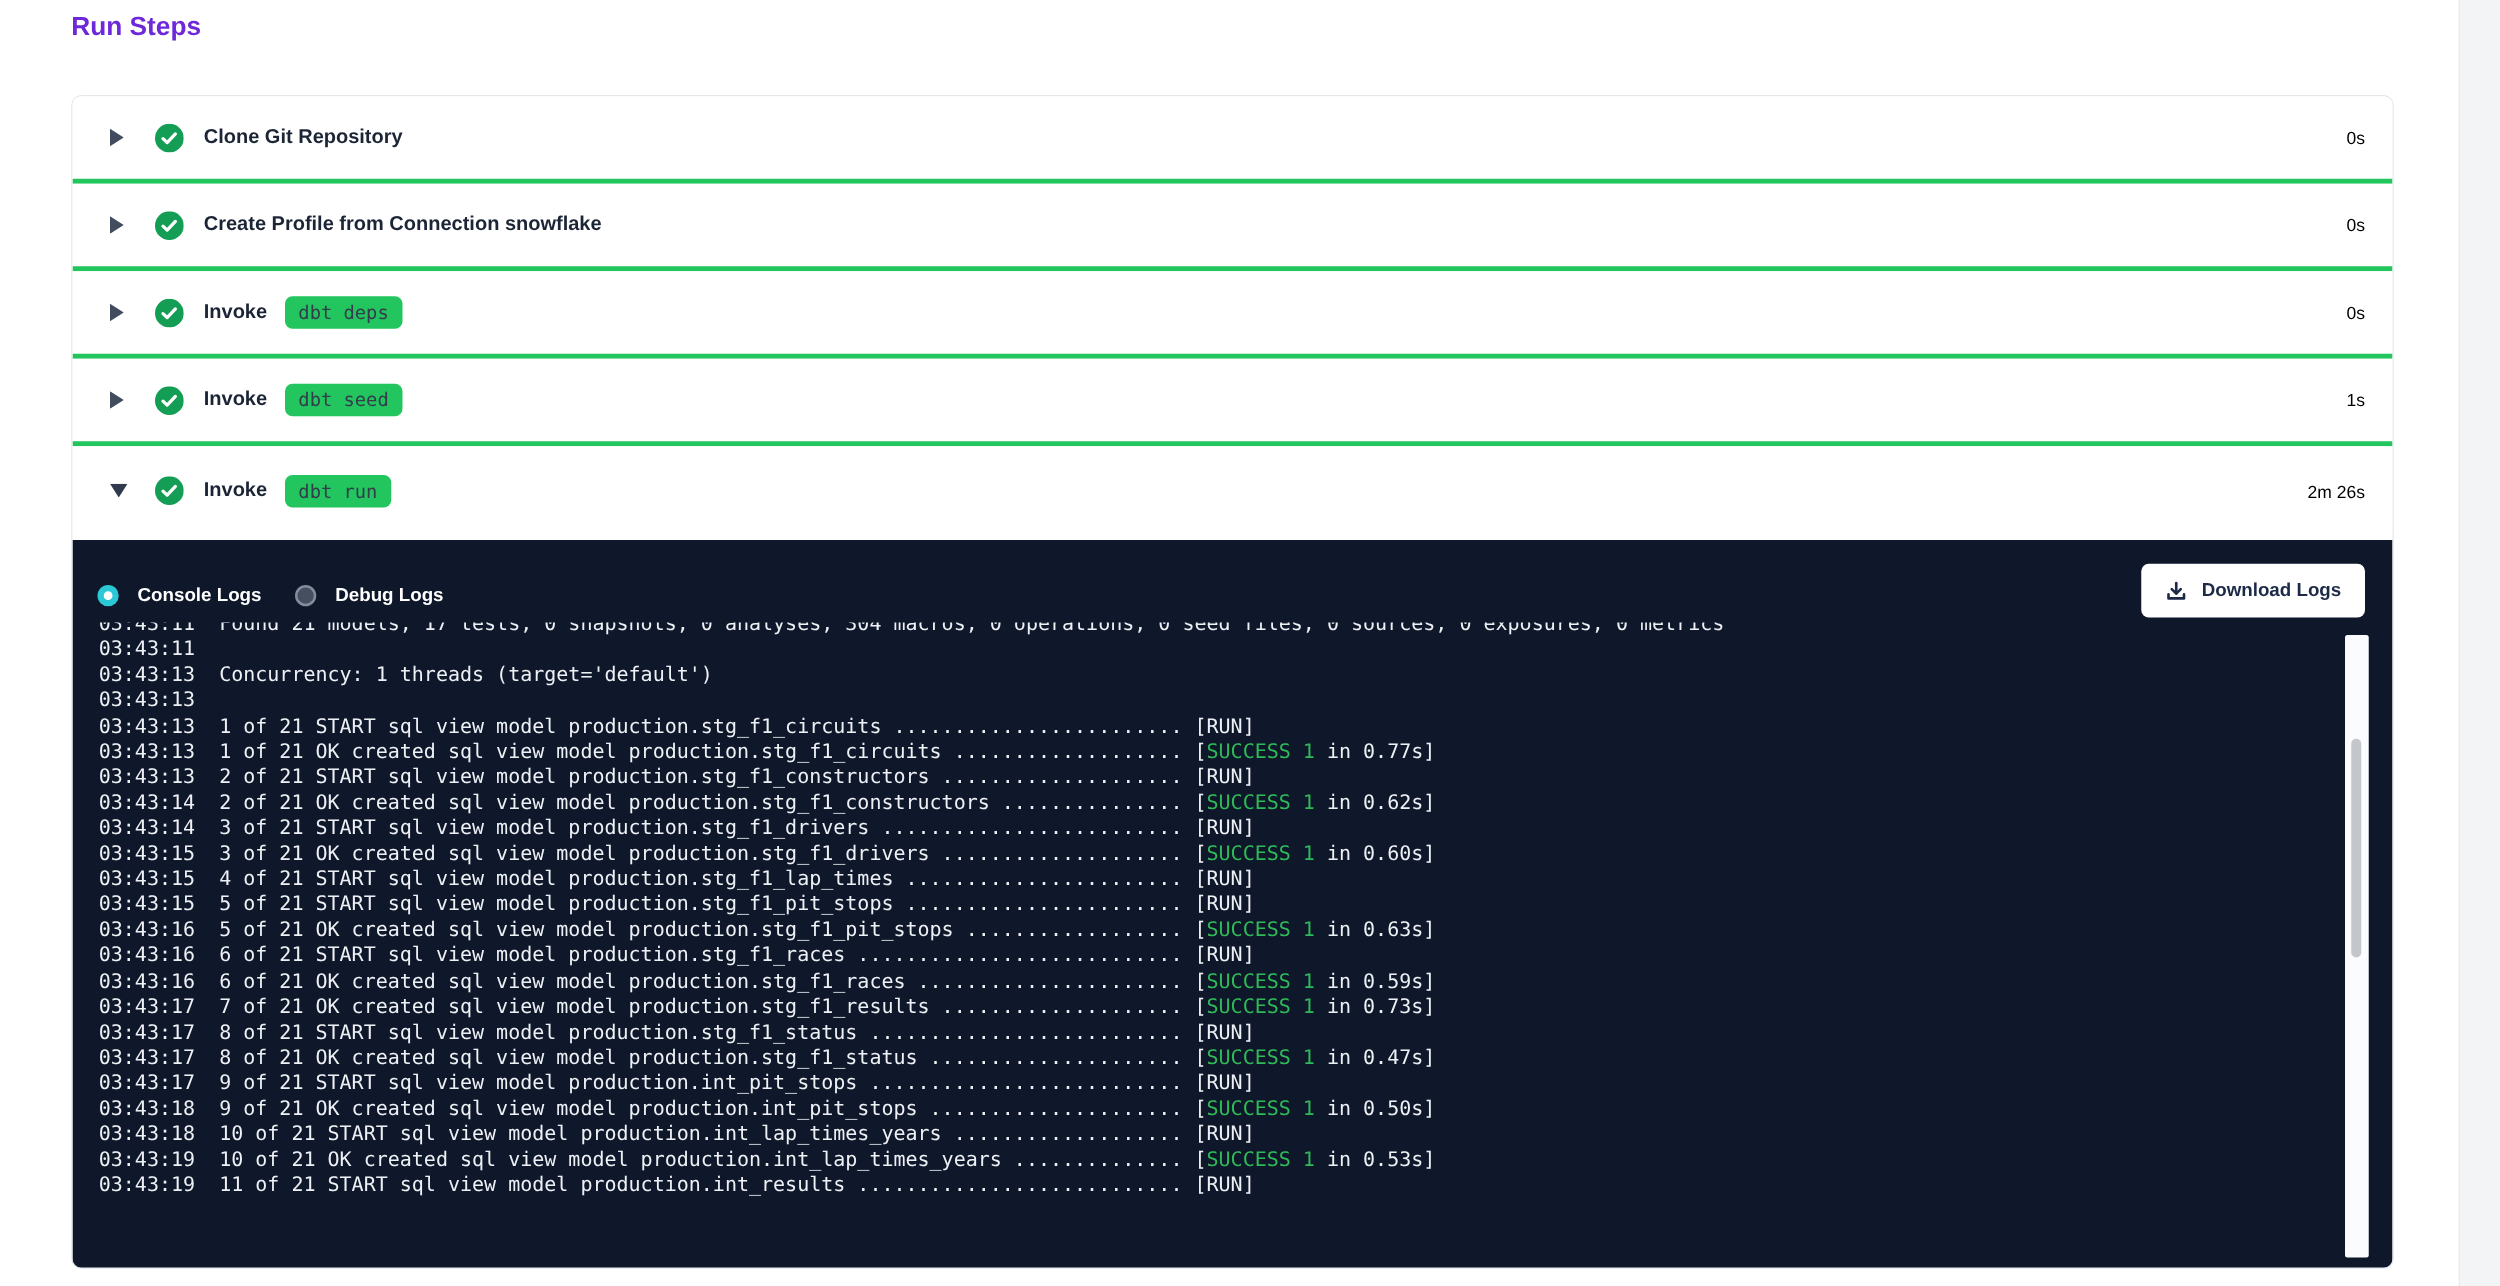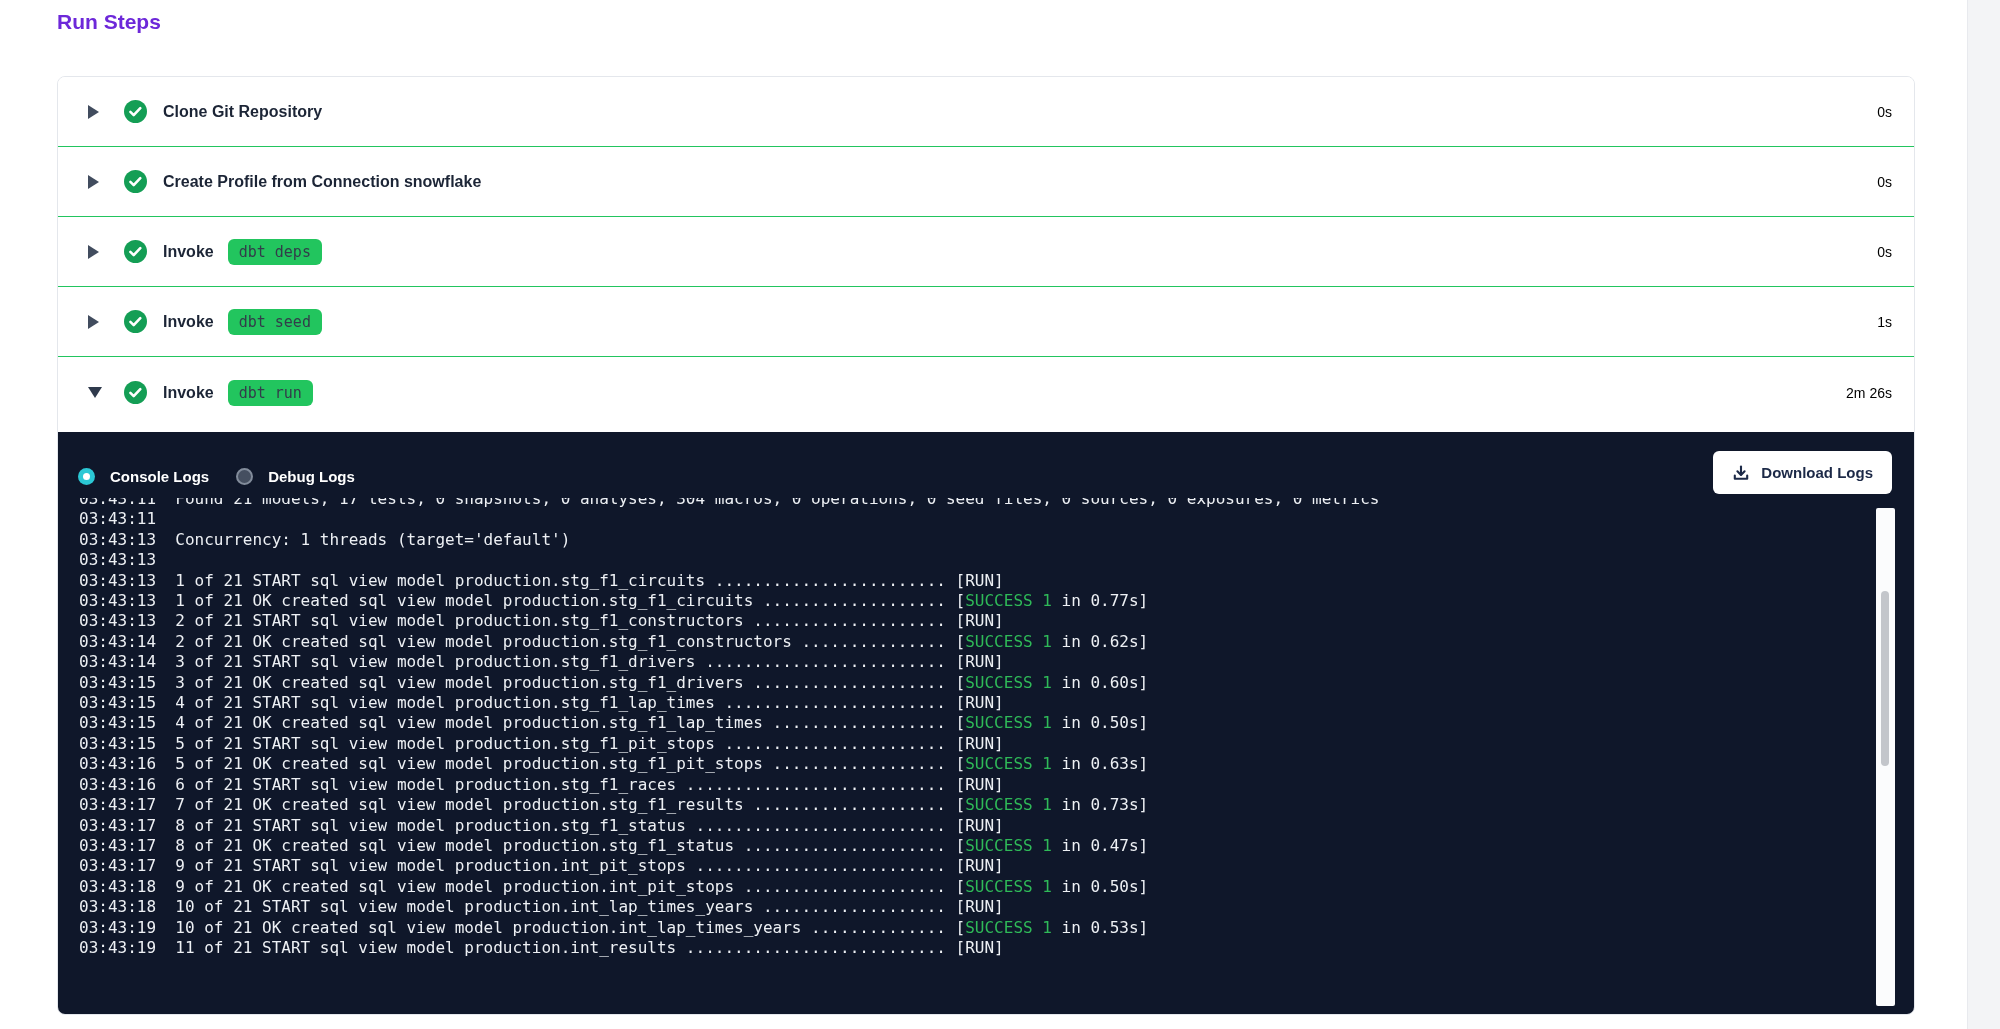--- a/index.html
+++ b/index.html
@@ -6,21 +6,21 @@
   .screen{position:relative;width:2000px;height:1029px;background:#ffffff;overflow:hidden;
           font-family:"Liberation Sans",sans-serif;}
   .right-strip{position:absolute;left:1967px;top:0;width:33px;height:1029px;
                background:#f3f4f6;border-left:1px solid #e8eaee;box-sizing:border-box;}
   .page-title{position:absolute;left:57px;top:10px;font-size:21px;font-weight:700;color:#6d28d9;}
 
   .card{position:absolute;left:57px;top:76px;width:1858px;height:939px;background:#fff;
         border:1px solid #e4e7ec;border-radius:8px;box-sizing:border-box;overflow:hidden;}
 
   .step-row{display:flex;align-items:center;height:70px;padding:0 22px 0 30px;
-            border-bottom:1px solid #22c55e;background:#fff;box-sizing:border-box;cursor:pointer;}
+            border-bottom:4px solid #22c55e;background:#fff;box-sizing:border-box;cursor:pointer;}
   .step-row.expanded{border-bottom:none;height:71px;}
   .caret{width:14px;display:flex;align-items:center;justify-content:flex-start;margin-right:22px;}
   .check{display:flex;margin-right:16px;}
   .step-label{font-size:16px;font-weight:700;color:#1c2536;}
   .chip{margin-left:14px;background:#22c55e;border-radius:6px;padding:4px 11px;
         font-family:"DejaVu Sans Mono",monospace;font-size:15px;color:#333c4a;}
   .duration{margin-left:auto;font-size:14px;color:#000000;}
 
   .log-panel{position:absolute;left:0;top:355px;width:1856px;height:584px;background:#0f172a;}
   .radio-group{position:absolute;top:36px;left:20px;display:flex;align-items:center;}
@@ -179,28 +179,28 @@
   <div class="log-line"><span>03:43:13  2 of 21 START sql view model production.stg_f1_constructors .................... [RUN]</span><span class="log-success"></span><span></span></div>
 
   <div class="log-line"><span>03:43:14  2 of 21 OK created sql view model production.stg_f1_constructors ............... [</span><span class="log-success">SUCCESS 1</span><span> in 0.62s]</span></div>
 
   <div class="log-line"><span>03:43:14  3 of 21 START sql view model production.stg_f1_drivers ......................... [RUN]</span><span class="log-success"></span><span></span></div>
 
   <div class="log-line"><span>03:43:15  3 of 21 OK created sql view model production.stg_f1_drivers .................... [</span><span class="log-success">SUCCESS 1</span><span> in 0.60s]</span></div>
 
   <div class="log-line"><span>03:43:15  4 of 21 START sql view model production.stg_f1_lap_times ....................... [RUN]</span><span class="log-success"></span><span></span></div>
 
-  <div class="log-line"><span>03:43:15  4 of 21 OK created sql view model production.stg_f1_lap_times .................. [</span><span class="log-success">SUCCESS 1</span><span> in 0.50s]</span></div>
 
   <div class="log-line"><span>03:43:15  5 of 21 START sql view model production.stg_f1_pit_stops ....................... [RUN]</span><span class="log-success"></span><span></span></div>
 
   <div class="log-line"><span>03:43:16  5 of 21 OK created sql view model production.stg_f1_pit_stops .................. [</span><span class="log-success">SUCCESS 1</span><span> in 0.63s]</span></div>
 
   <div class="log-line"><span>03:43:16  6 of 21 START sql view model production.stg_f1_races ........................... [RUN]</span><span class="log-success"></span><span></span></div>
 
+  <div class="log-line"><span>03:43:16  6 of 21 OK created sql view model production.stg_f1_races ...................... [</span><span class="log-success">SUCCESS 1</span><span> in 0.59s]</span></div>
 
 
   <div class="log-line"><span>03:43:17  7 of 21 OK created sql view model production.stg_f1_results .................... [</span><span class="log-success">SUCCESS 1</span><span> in 0.73s]</span></div>
 
   <div class="log-line"><span>03:43:17  8 of 21 START sql view model production.stg_f1_status .......................... [RUN]</span><span class="log-success"></span><span></span></div>
 
   <div class="log-line"><span>03:43:17  8 of 21 OK created sql view model production.stg_f1_status ..................... [</span><span class="log-success">SUCCESS 1</span><span> in 0.47s]</span></div>
 
   <div class="log-line"><span>03:43:17  9 of 21 START sql view model production.int_pit_stops .......................... [RUN]</span><span class="log-success"></span><span></span></div>
 

